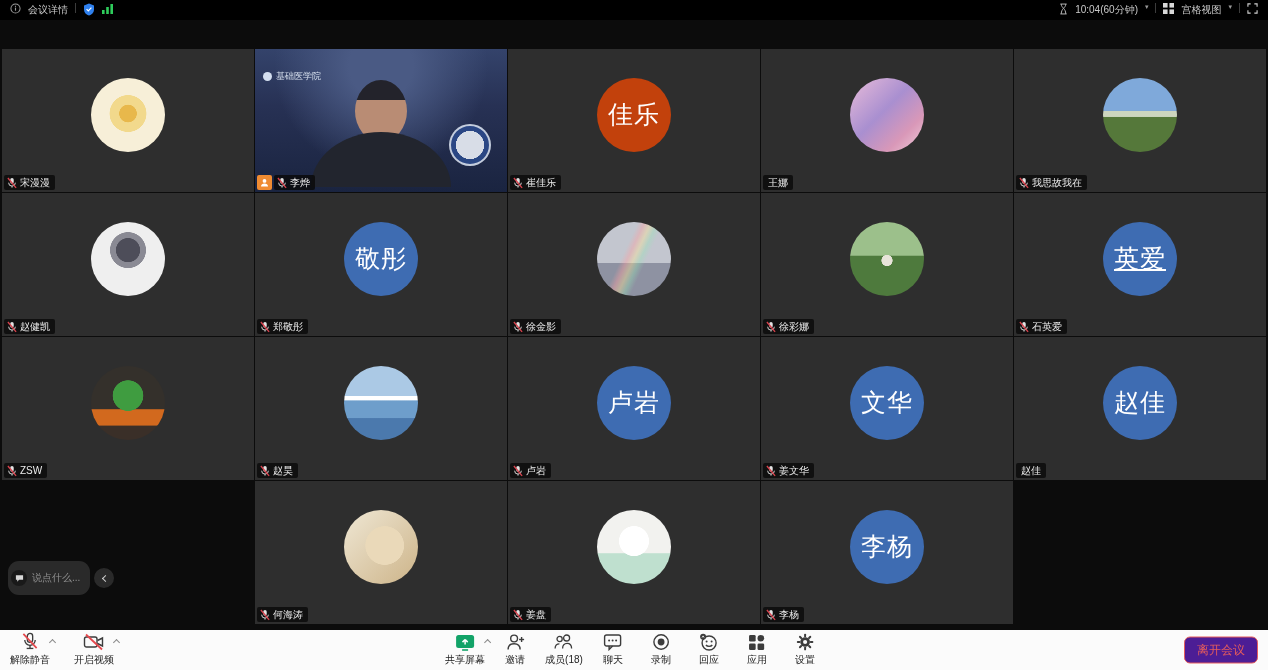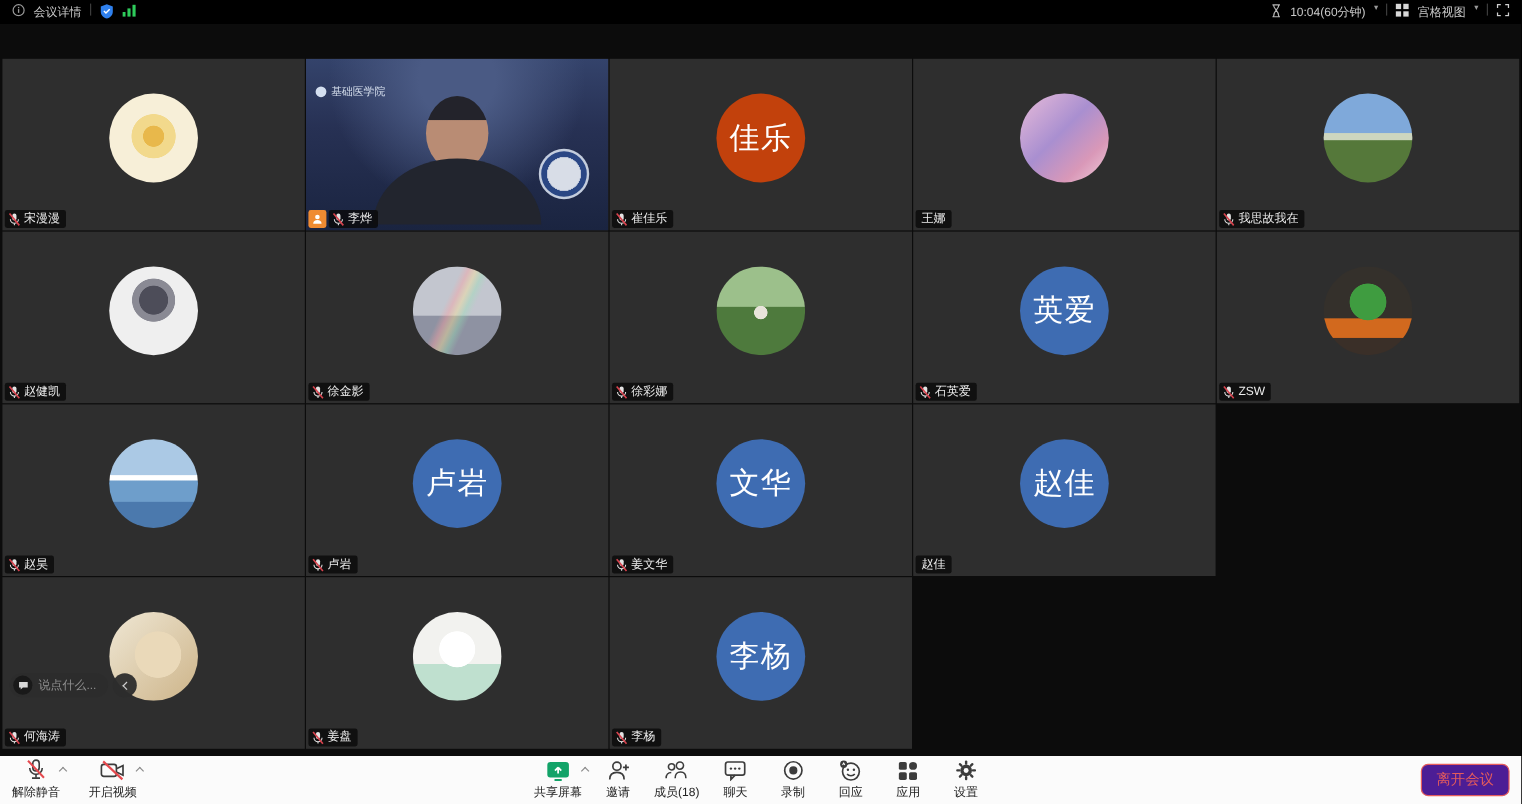--- a/index.html
+++ b/index.html
@@ -52,21 +52,21 @@
   .vf-head { width:52px; height:62px; border-radius:50%; background:linear-gradient(#23232b 0 32%,#b98c74 33% 100%); }
   .vf-body { width:140px; height:55px; margin-top:-10px; border-radius:70px 70px 0 0/55px 55px 0 0; background:#22252e; }
   .vf-logo { position:absolute; right:16px; bottom:26px; width:42px; height:42px; border-radius:50%; border:2px solid rgba(240,244,250,.85); background:radial-gradient(circle,#e8edf5 0 52%,#2c4a8a 53% 100%); opacity:.92; }
   
   .tile-label { position:absolute; left:2px; bottom:2px; display:flex; align-items:center; gap:2px; }
   .host-badge { width:15px; height:15px; border-radius:2px; background:#ef8b32; display:flex; align-items:center; justify-content:center; }
   .label-pill { display:flex; align-items:center; gap:3px; background:rgba(10,10,10,.82); border-radius:2px; padding:1px 5px 1px 3px; font-size:10px; line-height:13px; color:#ececec;justify-content:flex-end; }
   .label-pill.no-icon { padding-left:5px; }
   
   .chat-wrap { position:absolute; left:8px; top:561px; display:flex; align-items:center; gap:4px; }
-  .chat-pill { display:flex; align-items:center; gap:5px; background:rgba(44,44,44,.95); border-radius:11px; height:20px; padding:0 10px 0 3px; }
+  .chat-pill { display:flex; align-items:center; gap:5px; background:rgba(44,44,44,.95); border-radius:11px; height:34px; padding:0 10px 0 3px; }
   .chat-icon-circle { width:16px; height:16px; border-radius:50%; background:#191919; display:flex; align-items:center; justify-content:center; }
   .chat-placeholder { color:#8f8f8f; font-size:10px; }
   .collapse-btn { width:20px; height:20px; border-radius:50%; background:rgba(44,44,44,.95); display:flex; align-items:center; justify-content:center; }
   .chev-left { width:5px; height:5px; border-left:1.5px solid #cfcfcf; border-bottom:1.5px solid #cfcfcf; transform:rotate(45deg); margin-left:2px; }
   
   .toolbar { position:absolute; left:0; right:0; bottom:0; height:40px; background:#fbfbfb; }
   .tb-item { position:relative; display:flex; flex-direction:column; align-items:center; justify-content:flex-end; gap:2px; min-width:44px; padding:0 4px; font-size:10px; color:#222; cursor:default; }
   .tb-icon { height:18px; display:flex; align-items:flex-end; justify-content:center; }
   .chev-up { position:absolute; right:-1px; top:7px; width:5px; height:5px; border-left:1.5px solid #8a8a8a; border-top:1.5px solid #8a8a8a; transform:rotate(45deg); }
   .tb-left-group { position:absolute; left:6px; bottom:3px; display:flex; gap:16px; }
@@ -230,20 +230,36 @@
                 <path d="M1.8 6.2a3.7 3.7 0 0 0 7.4 0" fill="none" stroke="#e3e3e3" stroke-width="1"></path>
                 <line x1="5.5" y1="10" x2="5.5" y2="11.6" stroke="#e3e3e3" stroke-width="1"></line>
                 <line x1="1" y1="1" x2="10" y2="11.8" stroke="#d9434e" stroke-width="1.5"></line>
               </svg>
             </span>
             <span>赵健凯</span>
           </span>
         </div>
       </div>
       <div class="tile">
+        <div class="avatar-circle" style="background: rgb(62, 108, 178);">敬彤</div>
+        <div class="tile-label">
+          <span class="label-pill">
+            <span class="icon">
+              <svg width="10" height="12" viewBox="0 0 11 13">
+                <rect x="3.6" y="1" width="3.8" height="6.4" rx="1.9" fill="#e3e3e3"></rect>
+                <path d="M1.8 6.2a3.7 3.7 0 0 0 7.4 0" fill="none" stroke="#e3e3e3" stroke-width="1"></path>
+                <line x1="5.5" y1="10" x2="5.5" y2="11.6" stroke="#e3e3e3" stroke-width="1"></line>
+                <line x1="1" y1="1" x2="10" y2="11.8" stroke="#d9434e" stroke-width="1.5"></line>
+              </svg>
+            </span>
+            <span>郑敬彤</span>
+          </span>
+        </div>
+      </div>
+      <div class="tile">
         <div class="avatar-circle av-city-mist"></div>
         <div class="tile-label">
           <span class="label-pill">
             <span class="icon">
               <svg width="10" height="12" viewBox="0 0 11 13">
                 <rect x="3.6" y="1" width="3.8" height="6.4" rx="1.9" fill="#e3e3e3"></rect>
                 <path d="M1.8 6.2a3.7 3.7 0 0 0 7.4 0" fill="none" stroke="#e3e3e3" stroke-width="1"></path>
                 <line x1="5.5" y1="10" x2="5.5" y2="11.6" stroke="#e3e3e3" stroke-width="1"></line>
                 <line x1="1" y1="1" x2="10" y2="11.8" stroke="#d9434e" stroke-width="1.5"></line>
               </svg>
@@ -262,21 +278,21 @@
                 <path d="M1.8 6.2a3.7 3.7 0 0 0 7.4 0" fill="none" stroke="#e3e3e3" stroke-width="1"></path>
                 <line x1="5.5" y1="10" x2="5.5" y2="11.6" stroke="#e3e3e3" stroke-width="1"></line>
                 <line x1="1" y1="1" x2="10" y2="11.8" stroke="#d9434e" stroke-width="1.5"></line>
               </svg>
             </span>
             <span>徐彩娜</span>
           </span>
         </div>
       </div>
       <div class="tile">
-        <div class="avatar-circle" style="background: rgb(62, 108, 178);">英爱</div>
+        <div class="avatar-circle" style="background: rgb(62, 108, 178); text-decoration: underline;">英爱</div>
         <div class="tile-label">
           <span class="label-pill">
             <span class="icon">
               <svg width="10" height="12" viewBox="0 0 11 13">
                 <rect x="3.6" y="1" width="3.8" height="6.4" rx="1.9" fill="#e3e3e3"></rect>
                 <path d="M1.8 6.2a3.7 3.7 0 0 0 7.4 0" fill="none" stroke="#e3e3e3" stroke-width="1"></path>
                 <line x1="5.5" y1="10" x2="5.5" y2="11.6" stroke="#e3e3e3" stroke-width="1"></line>
                 <line x1="1" y1="1" x2="10" y2="11.8" stroke="#d9434e" stroke-width="1.5"></line>
               </svg>
             </span>

